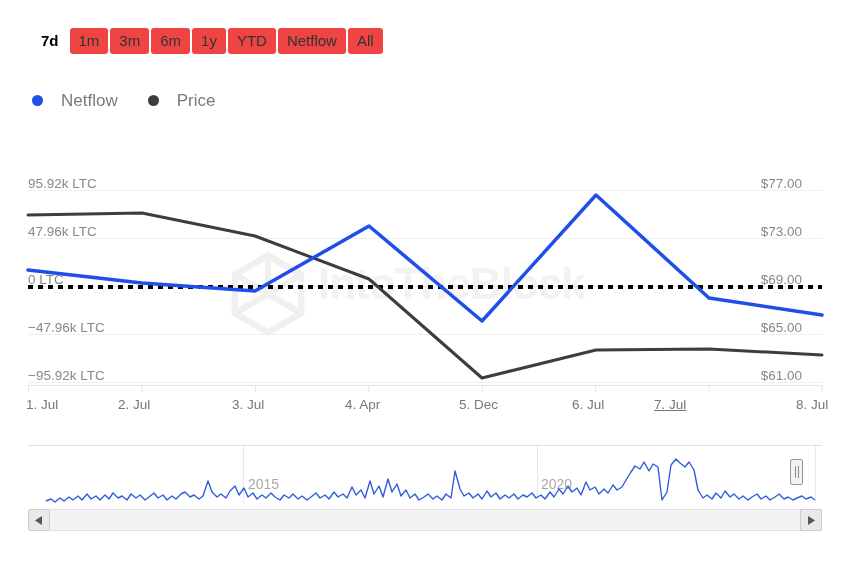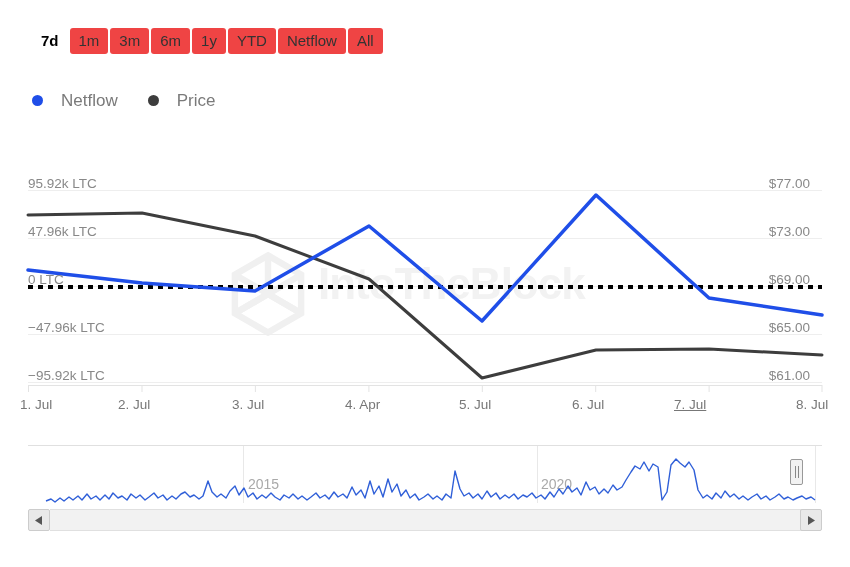--- a/index.html
+++ b/index.html
@@ -72,21 +72,21 @@
     pointer-events: none;
   }
   .axis-label {
     position: absolute;
     font-size: 13.5px;
     color: #888888;
     line-height: 1;
     white-space: nowrap;
   }
   .axis-label.left  { left: 28px; }
-  .axis-label.right { right: 10px; }
+  .axis-label.right { right: 18px; }
   .xtick {
     position: absolute;
     font-size: 13.5px;
     color: #777777;
     line-height: 1;
     white-space: nowrap;
   }
 
   
   .nav-year {
@@ -197,27 +197,27 @@
   <div class="axis-label left" style="top:273px;">0 LTC</div>
   <div class="axis-label left" style="top:321px;">−47.96k LTC</div>
   <div class="axis-label left" style="top:369px;">−95.92k LTC</div>
 
   <div class="axis-label right" style="top:177px;">$77.00</div>
   <div class="axis-label right" style="top:225px;">$73.00</div>
   <div class="axis-label right" style="top:273px;">$69.00</div>
   <div class="axis-label right" style="top:321px;">$65.00</div>
   <div class="axis-label right" style="top:369px;">$61.00</div>
 
-  <div class="xtick" style="left:20px;  top:398px;text-align:right;">1. Jul</div>
+  <div class="xtick" style="left:26px;  top:398px;text-align:right;">1. Jul</div>
   <div class="xtick" style="left:118px; top:398px;">2. Jul</div>
   <div class="xtick" style="left:232px; top:398px;">3. Jul</div>
   <div class="xtick" style="left:345px; top:398px;">4. Apr</div>
-  <div class="xtick" style="left:459px; top:398px;">5. Jul</div>
+  <div class="xtick" style="left:459px; top:398px;">5. Dec</div>
   <div class="xtick" style="left:572px; top:398px;">6. Jul</div>
-  <div class="xtick" style="left:674px; top:398px;text-decoration:underline;">7. Jul</div>
+  <div class="xtick" style="left:654px; top:398px;text-decoration:underline;">7. Jul</div>
   <div class="xtick" style="left:796px; top:398px;">8. Jul</div>
 
   <div class="nav-year" style="left:248px; top:477px;">2015</div>
   <div class="nav-year" style="left:541px; top:477px;">2020</div>
 
   <svg class="plot-wrap" width="850" height="567" style="pointer-events:auto; cursor:crosshair;">
 
     <line x1="28" y1="445.5" x2="822" y2="445.5" stroke="#e0e0e0" stroke-width="1"></line>
 
     <g stroke="#e8e8e8" stroke-width="1">

